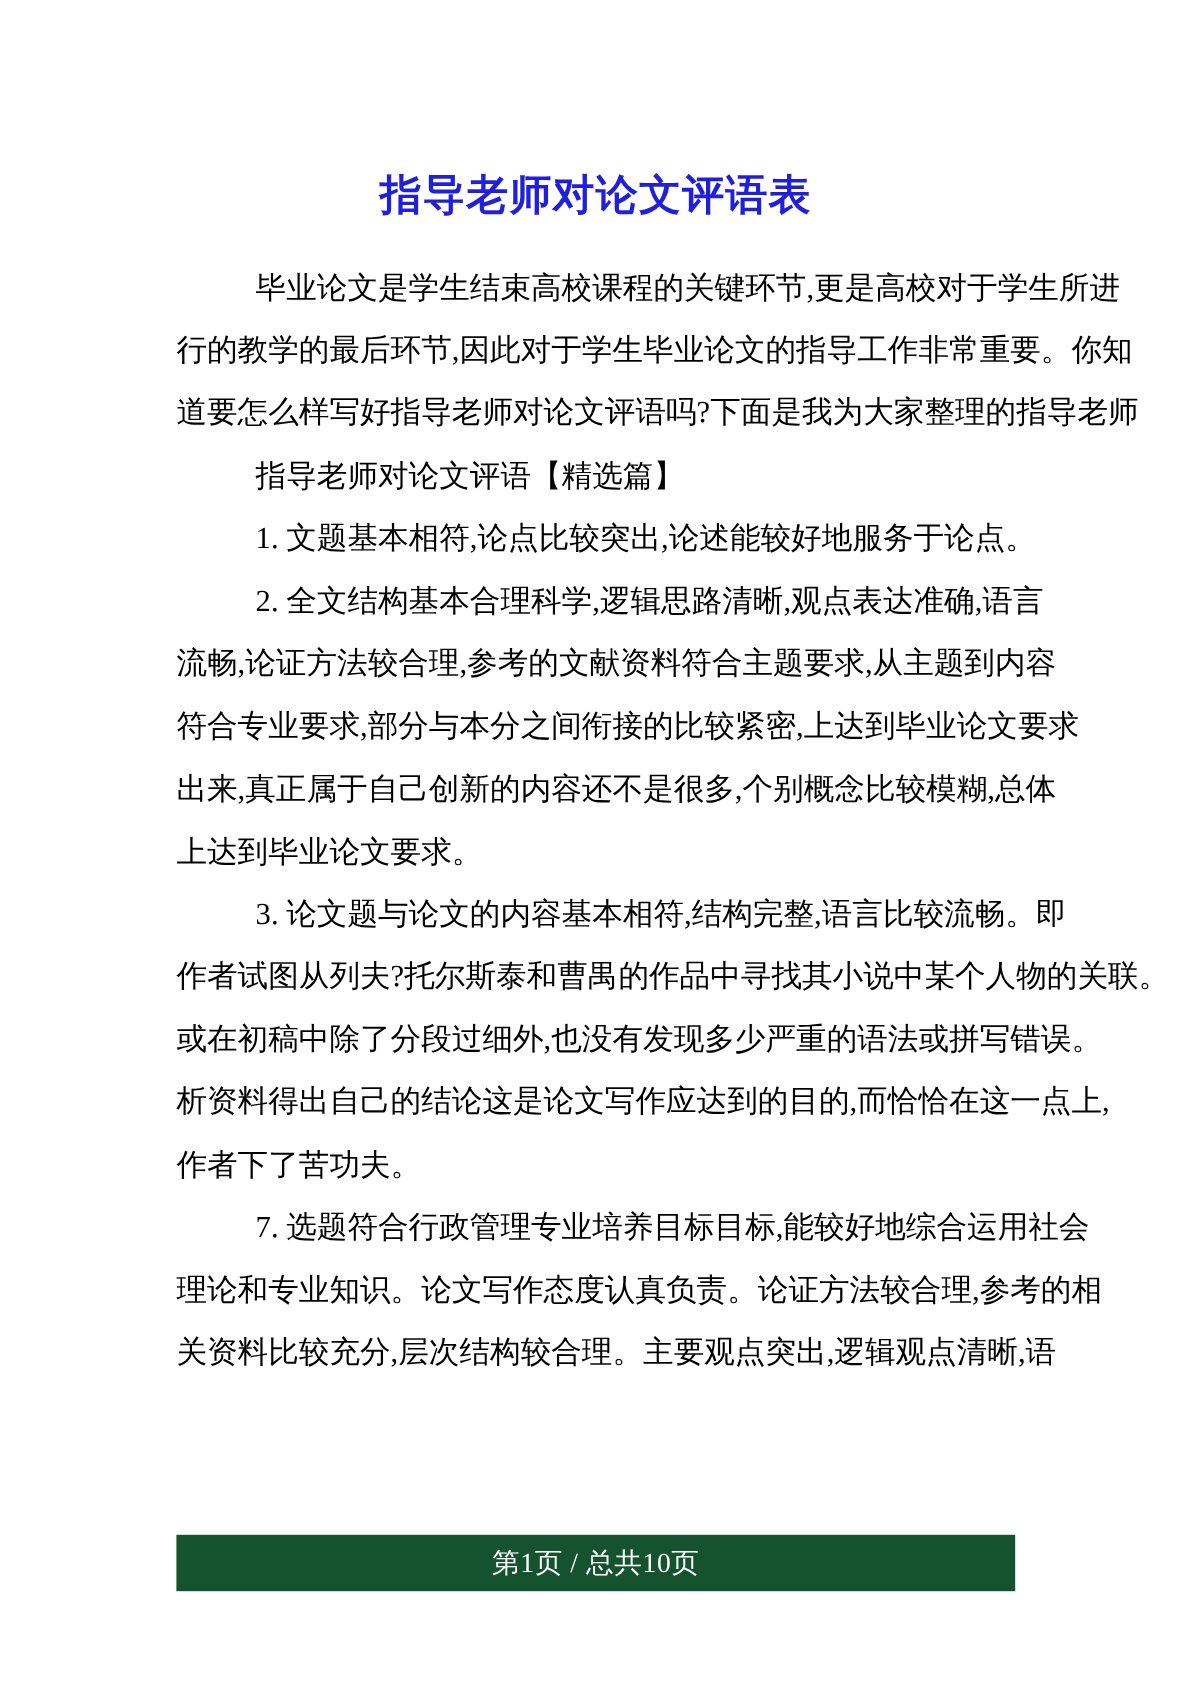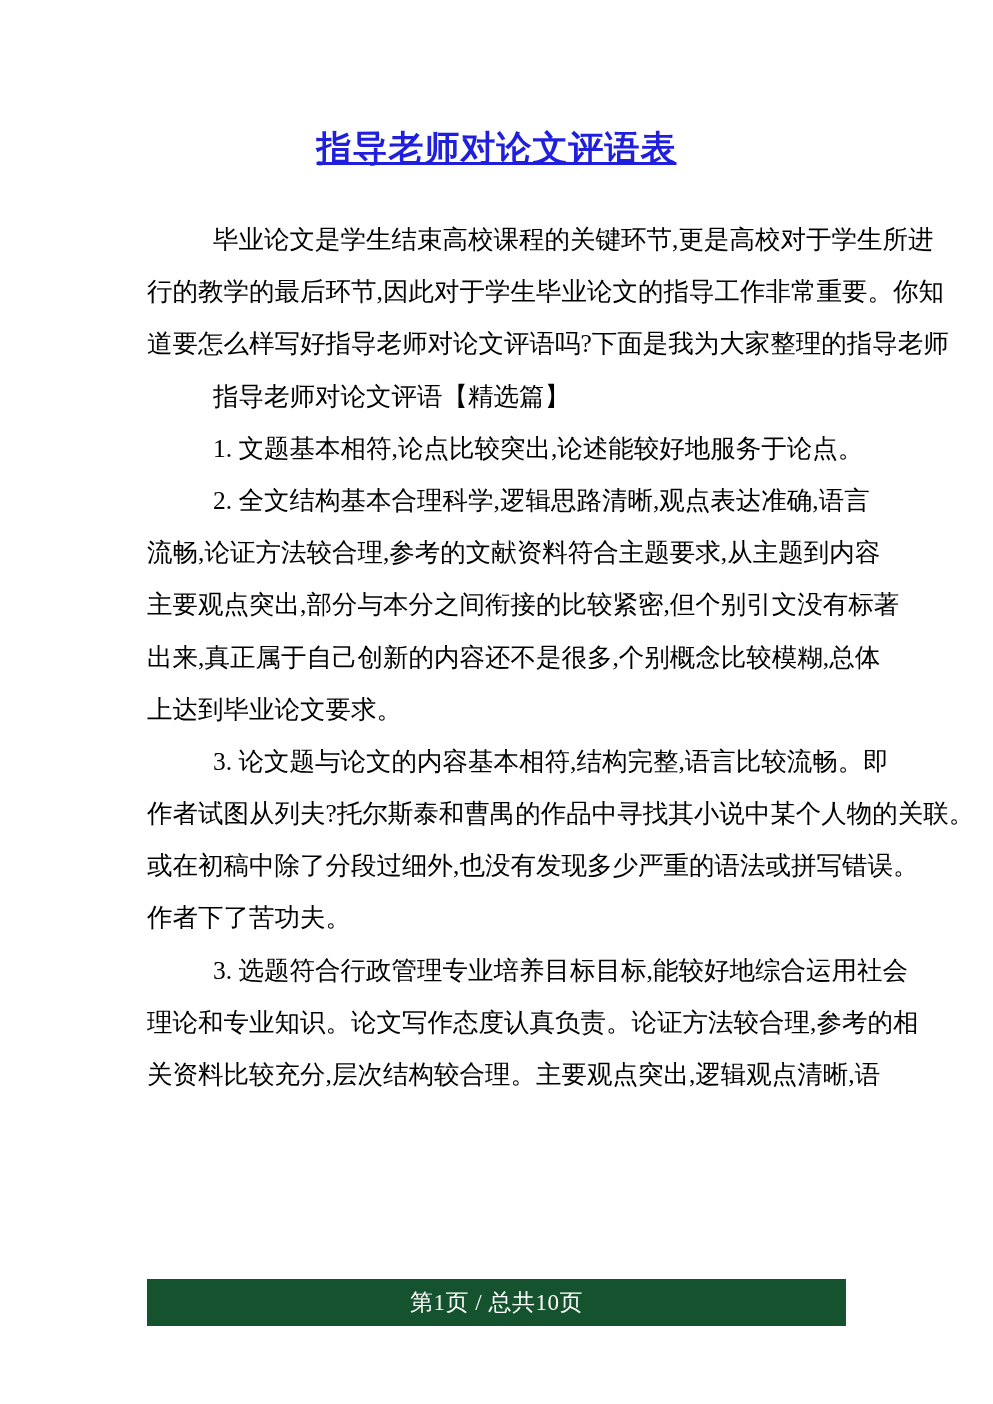--- a/index.html
+++ b/index.html
@@ -16,31 +16,30 @@
     height: 1404px;
     background: #ffffff;
     overflow: hidden;
     box-sizing: border-box;
   }
 
   
   .doc-title {
     position: absolute;
     left: 0;
-    top: 124px;
+    top: 139px;
     width: 993px;
     text-align: center;
     font-family: "DejaVu Sans", "Liberation Sans", sans-serif;
     font-weight: bold;
     font-size: 35px;
     line-height: 48px;
     letter-spacing: 1px;
     color: #1f1fdc;
     white-space: nowrap;
-    text-decoration: underline;
   }
 
   
   .body-block {
     position: absolute;
     left: 147px;
     top: 214px;
     width: 700px;
   }
   .line {
@@ -85,28 +84,29 @@
   <div class="doc-title">指导老师对论文评语表</div>
 
   <div class="body-block">
       <div class="line ind-2">毕业论文是学生结束高校课程的关键环节,更是高校对于学生所进</div>
       <div class="line ind-0">行的教学的最后环节,因此对于学生毕业论文的指导工作非常重要。你知</div>
       <div class="line ind-0">道要怎么样写好指导老师对论文评语吗?下面是我为大家整理的指导老师</div>
       <div class="line ind-2">指导老师对论文评语【精选篇】</div>
       <div class="line ind-2">1. 文题基本相符,论点比较突出,论述能较好地服务于论点。</div>
       <div class="line ind-2">2. 全文结构基本合理科学,逻辑思路清晰,观点表达准确,语言</div>
       <div class="line ind-0">流畅,论证方法较合理,参考的文献资料符合主题要求,从主题到内容</div>
-      <div class="line ind-0">主要观点突出,部分与本分之间衔接的比较紧密,但个别引文没有标著</div>
+      <div class="line ind-0">符合专业要求,部分与本分之间衔接的比较紧密,上达到毕业论文要求</div>
       <div class="line ind-0">出来,真正属于自己创新的内容还不是很多,个别概念比较模糊,总体</div>
       <div class="line ind-0">上达到毕业论文要求。</div>
       <div class="line ind-2">3. 论文题与论文的内容基本相符,结构完整,语言比较流畅。即</div>
       <div class="line ind-0">作者试图从列夫?托尔斯泰和曹禺的作品中寻找其小说中某个人物的关联。</div>
       <div class="line ind-0">或在初稿中除了分段过细外,也没有发现多少严重的语法或拼写错误。</div>
+      <div class="line ind-0">析资料得出自己的结论这是论文写作应达到的目的,而恰恰在这一点上,</div>
       <div class="line ind-0">作者下了苦功夫。</div>
-      <div class="line ind-2">3. 选题符合行政管理专业培养目标目标,能较好地综合运用社会</div>
+      <div class="line ind-2">7. 选题符合行政管理专业培养目标目标,能较好地综合运用社会</div>
       <div class="line ind-0">理论和专业知识。论文写作态度认真负责。论证方法较合理,参考的相</div>
       <div class="line ind-0">关资料比较充分,层次结构较合理。主要观点突出,逻辑观点清晰,语</div>
     </div>
 
   <div class="page-bar">
     <span class="page-bar-text">第1页 / 总共10页</span>
   </div>
 
 </div>
 

